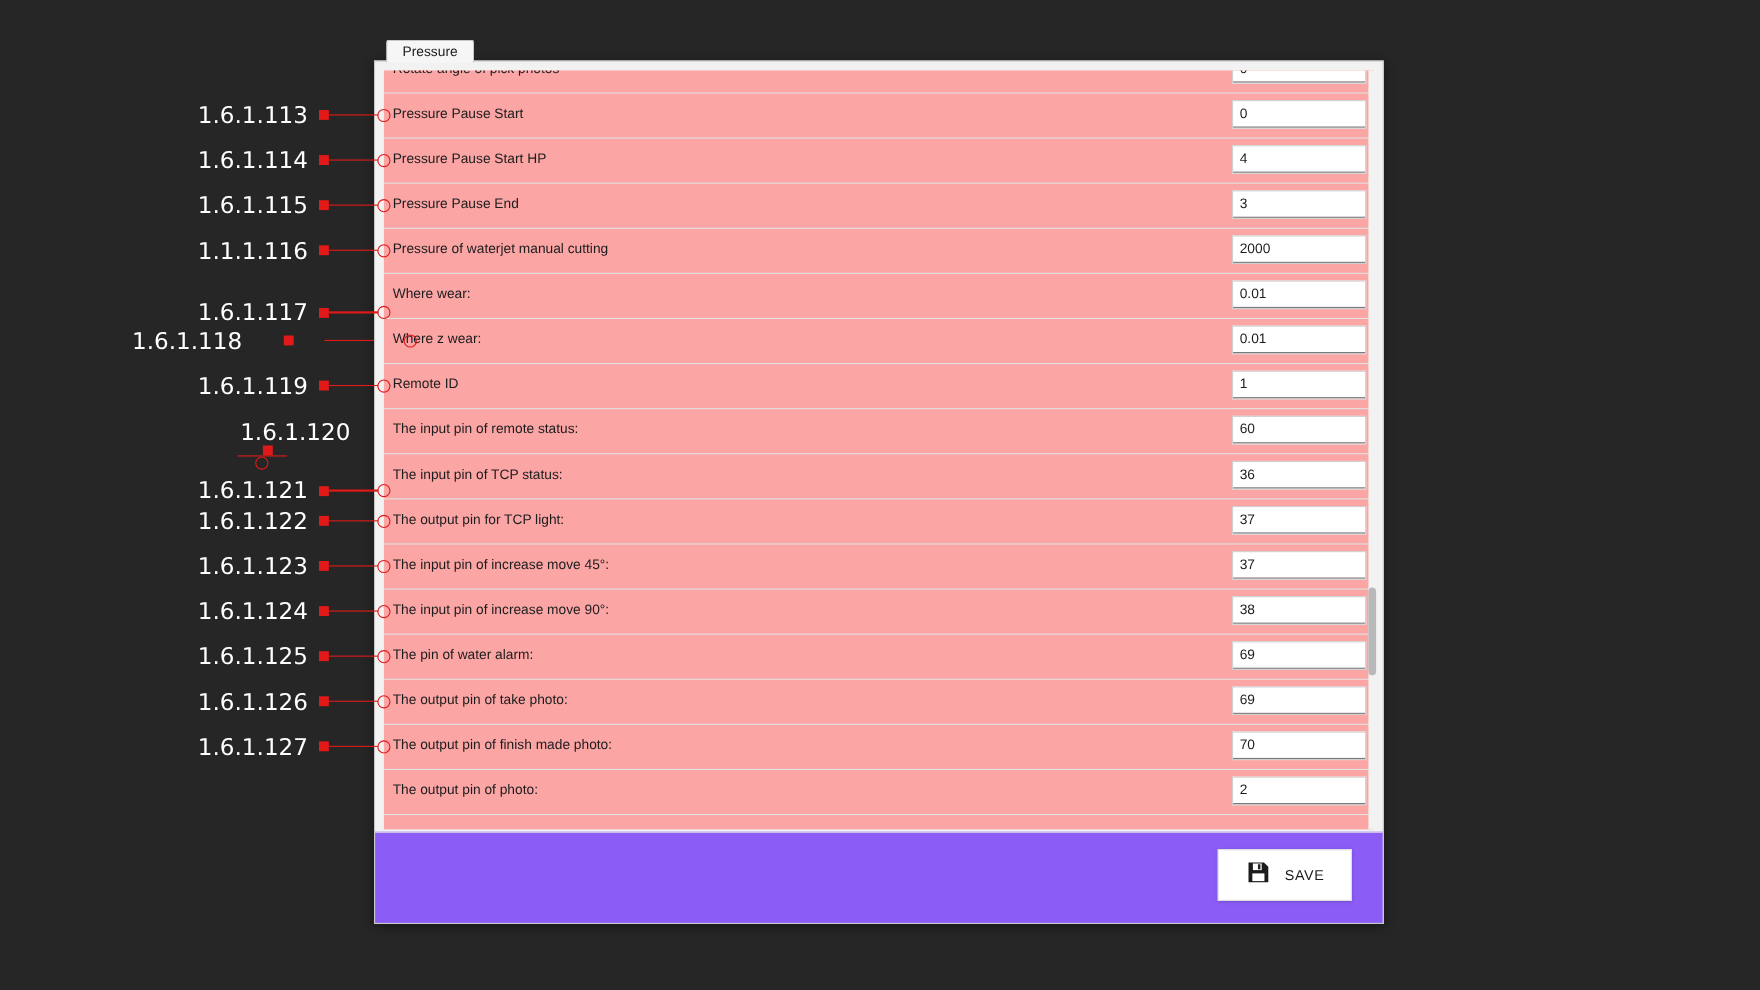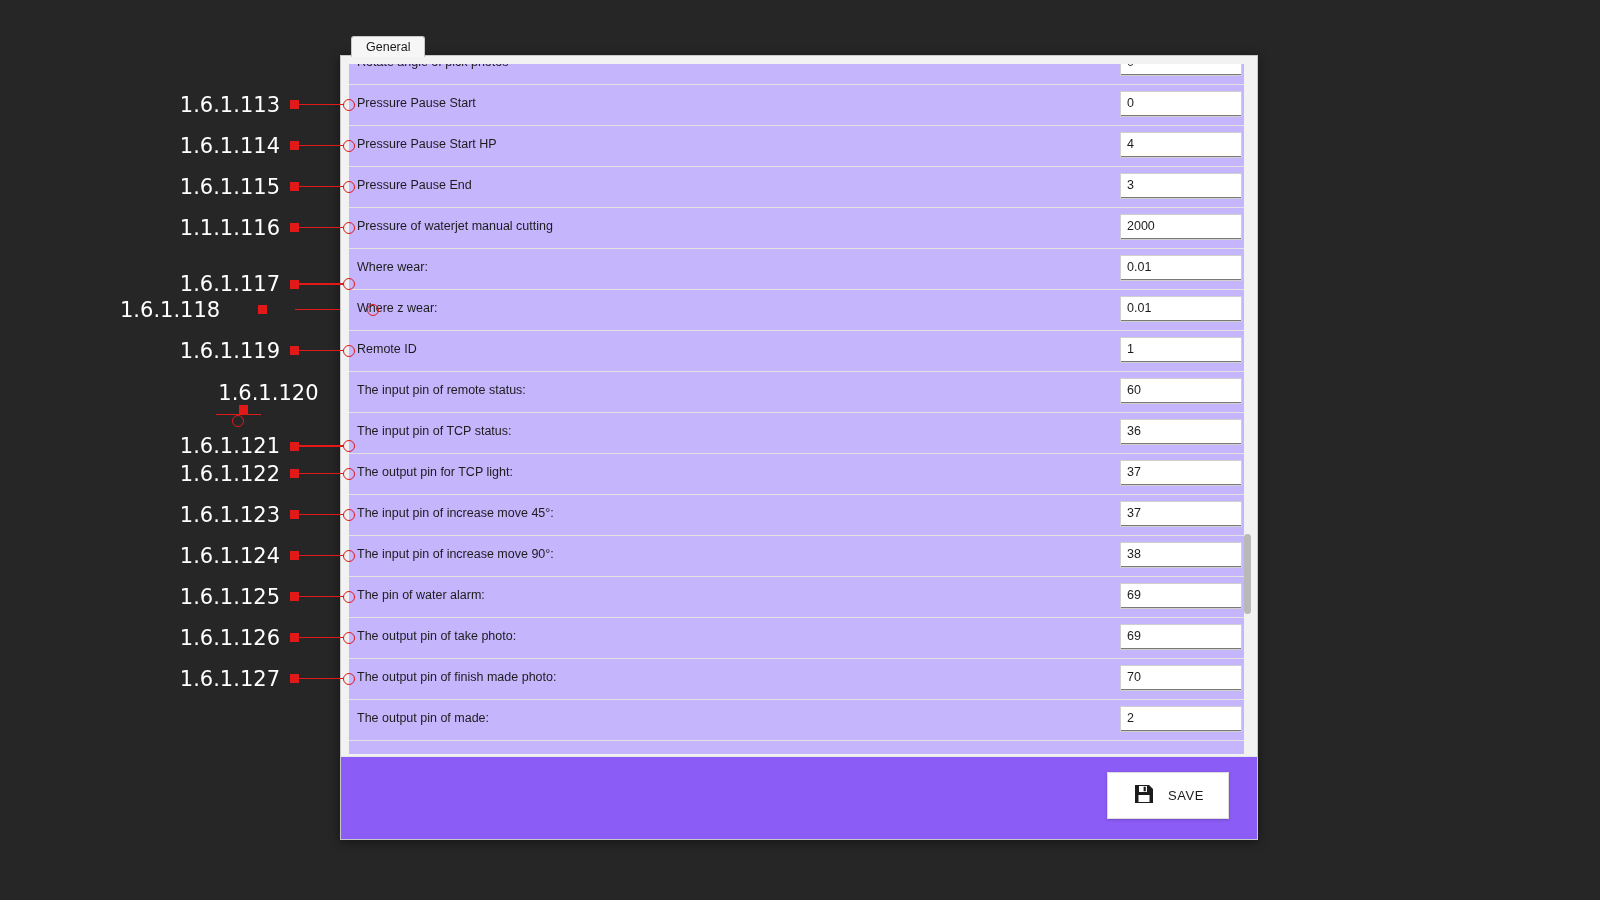--- a/index.html
+++ b/index.html
@@ -55,21 +55,21 @@
     box-sizing: border-box;
   }
 
   
   #scrollarea {
     position: absolute;
     left: 8px;
     top: 8px;
     width: 900px;
     height: 690px;
-    background: #c4b5fd;
+    background: #fca5a5;
     overflow: hidden;
     box-sizing: border-box;
   }
   #rowlist {
     position: absolute;
     left: 0;
     top: -20px;
     width: 900px;
   }
 
@@ -203,21 +203,21 @@
 </style>
 </head>
 <body>
 
 <div id="stage">
 
   <div id="dialog">
 
     <div id="tabstrip">
       <div class="tab">
-        <span>General</span>
+        <span>Pressure</span>
       </div>
     </div>
 
     <div id="scrollarea">
       <div id="rowlist">
           <div class="row">
             <div class="label">Rotate angle of pick photos</div>
             <div class="field">
               <span class="val">0</span>
               <div class="underline"></div>
@@ -322,21 +322,21 @@
             </div>
           </div>
           <div class="row">
             <div class="label">The output pin of finish made photo:</div>
             <div class="field">
               <span class="val">70</span>
               <div class="underline"></div>
             </div>
           </div>
           <div class="row">
-            <div class="label">The output pin of made:</div>
+            <div class="label">The output pin of photo:</div>
             <div class="field">
               <span class="val">2</span>
               <div class="underline"></div>
             </div>
           </div>
         </div>
     </div>
 
     <div id="vscroll-track">
       <div id="vscroll-thumb"></div>

